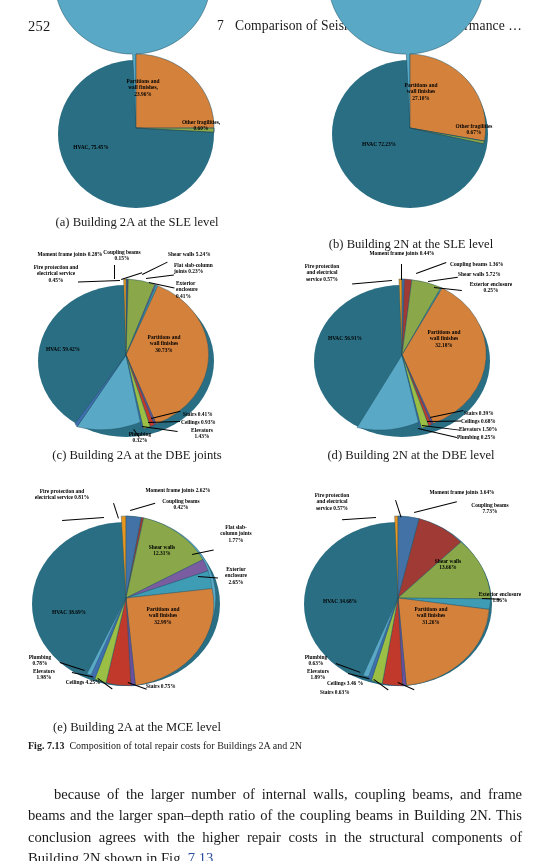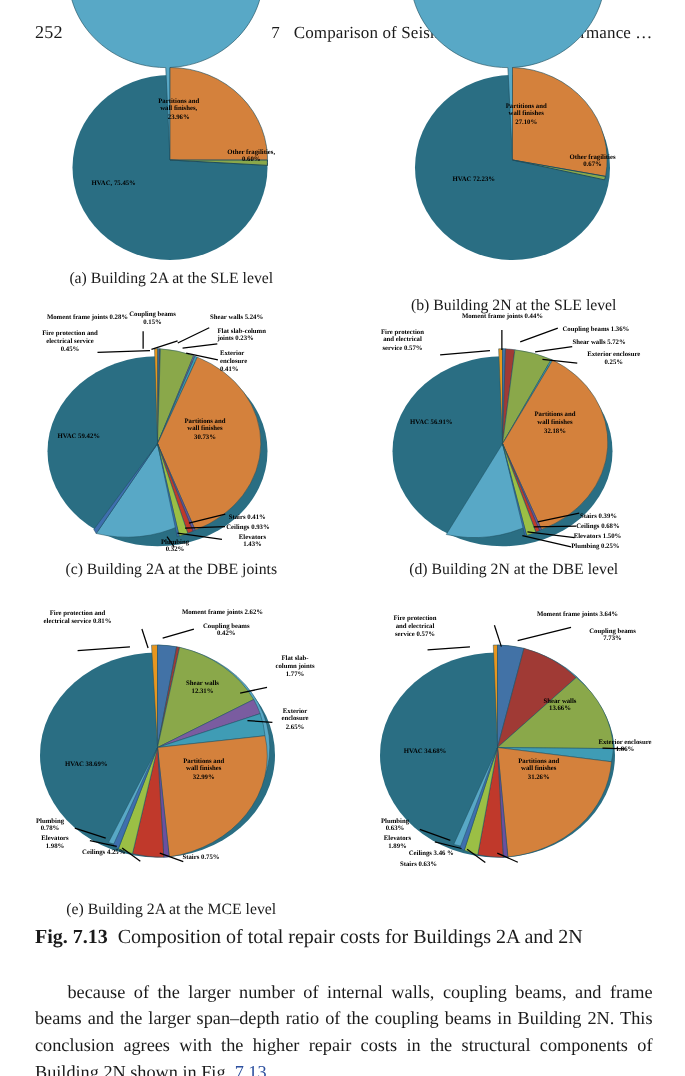--- a/index.html
+++ b/index.html
@@ -46,21 +46,21 @@
   }
   .lbl.c{text-align:center;}
   .lbl.l{text-align:left;}
 
   
   .leader{position:absolute;background:#000;height:0.6px;transform-origin:0 0;}
 
   
   .figcaption{
     position:absolute;left:28px;top:739px;width:495px;
-    font-size:16px;line-height:1.35;
+    font-size:10px;line-height:1.35;
   }
   .figcaption b{font-weight:bold;}
 
   
   .para{
     position:absolute;left:28px;top:784px;width:494px;
     font-size:14.6px;line-height:1.47;
     text-align:justify;
     text-indent:26px;
   }

